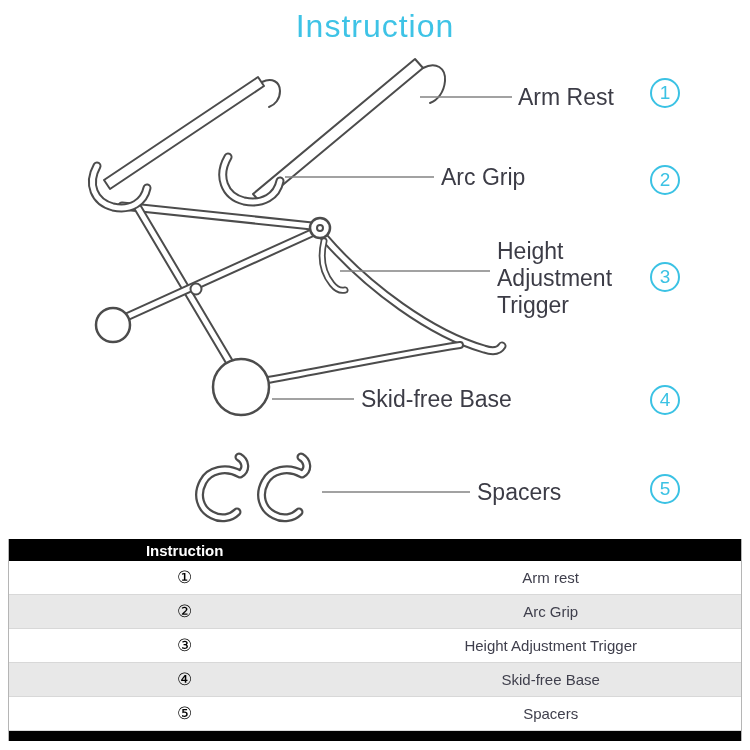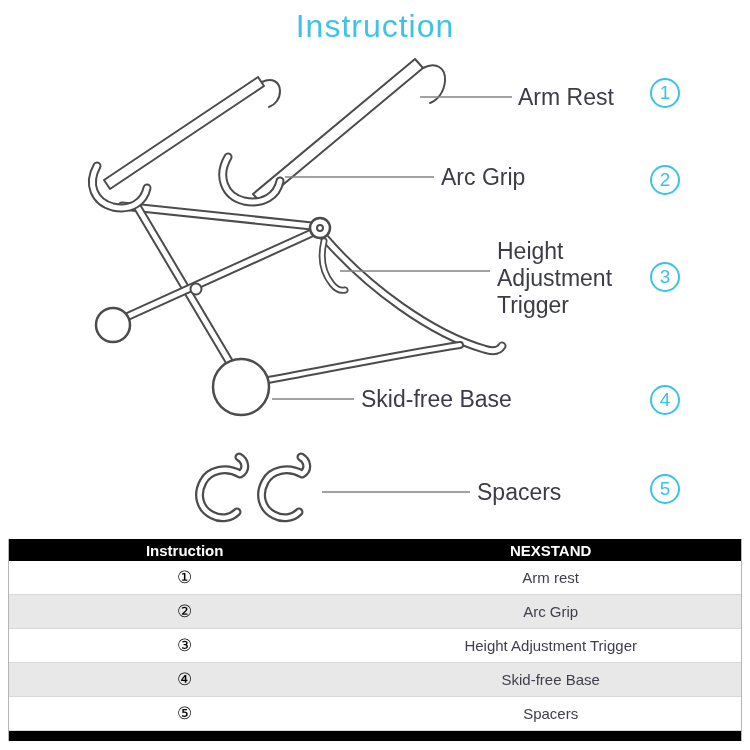--- a/index.html
+++ b/index.html
@@ -106,21 +106,20 @@
 
   <div class="callout" style="top:78px;">1</div>
   <div class="callout" style="top:165px;">2</div>
   <div class="callout" style="top:262px;">3</div>
   <div class="callout" style="top:385px;">4</div>
   <div class="callout" style="top:474px;">5</div>
 
   <div class="parts-table">
     <div class="thead">
       <div class="cell left">Instruction</div>
-      <div class="cell right">NEXSTAND</div>
     </div>
 
     <div class="trow">
       <div class="cell left num">①</div>
       <div class="cell right">Arm rest</div>
     </div>
     <div class="trow alt">
       <div class="cell left num">②</div>
       <div class="cell right">Arc Grip</div>
     </div>

